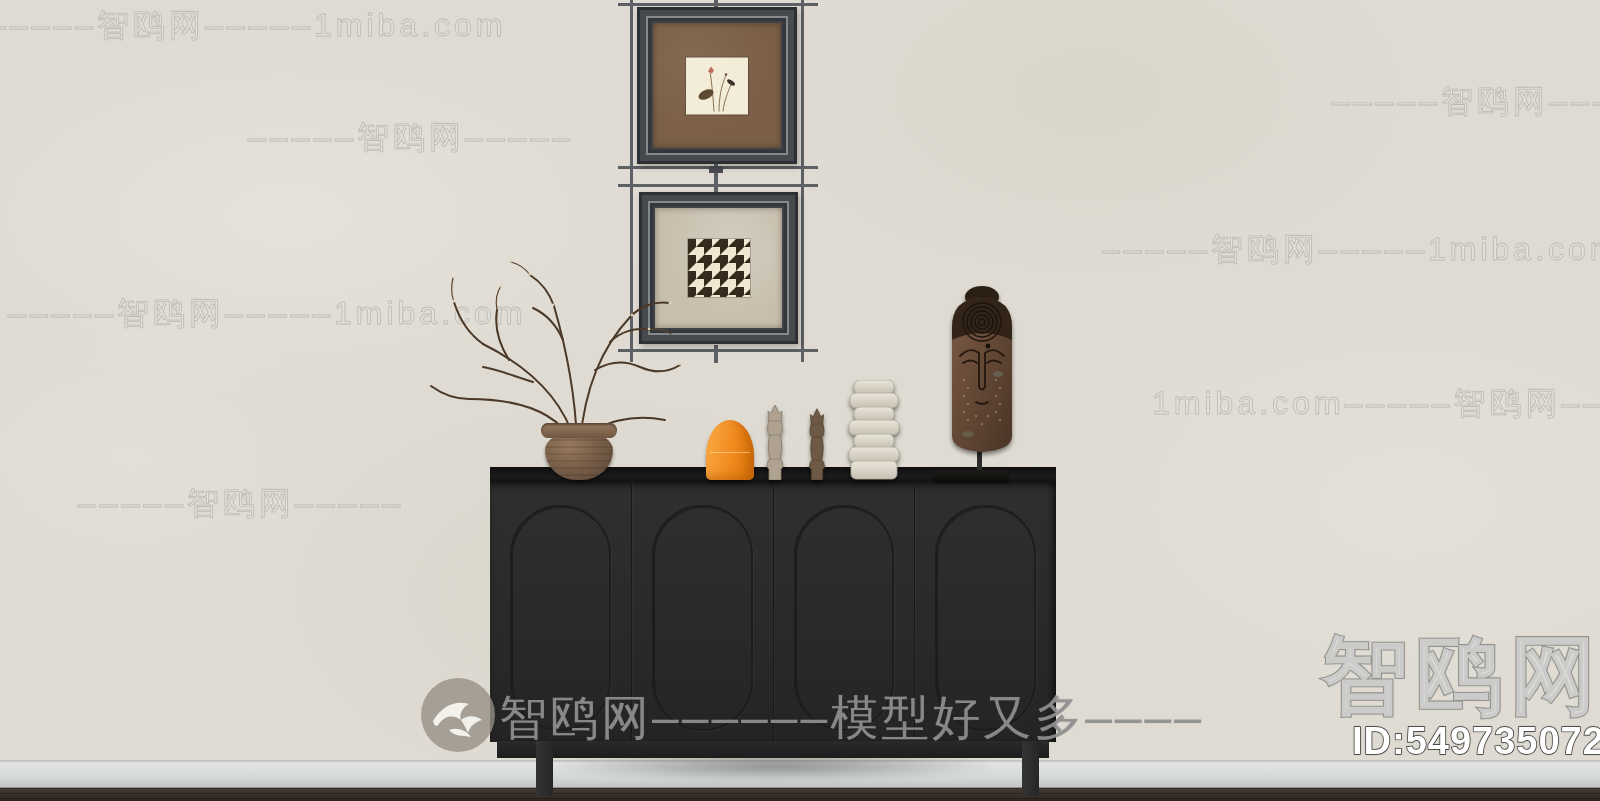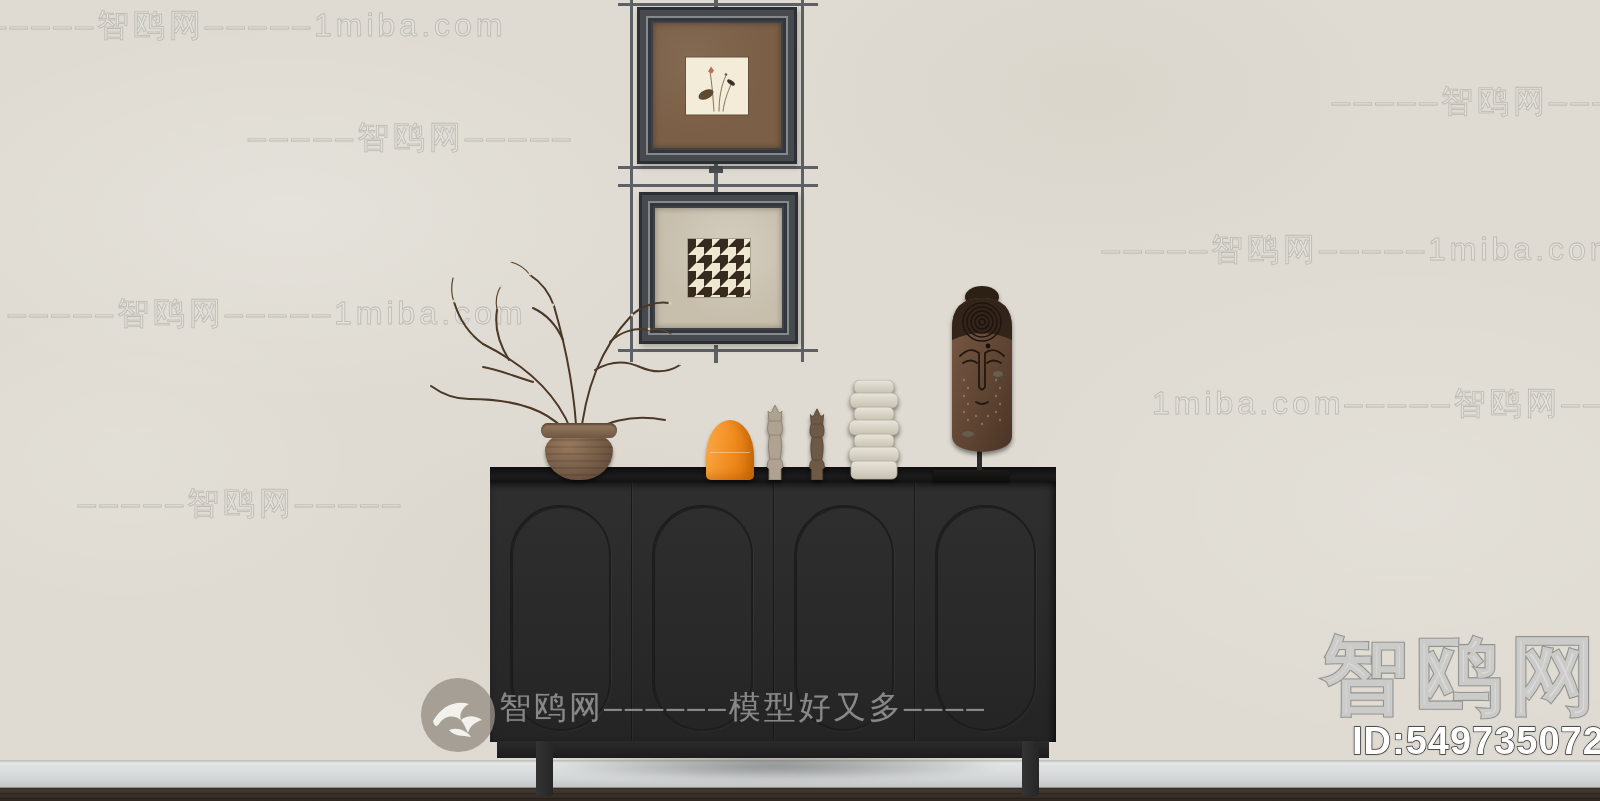--- a/index.html
+++ b/index.html
@@ -126,21 +126,21 @@
     background:rgba(255,230,190,0.5);}
   .svg-obj{filter:drop-shadow(0 3px 2px rgba(0,0,0,0.45));}
   .buddha-stick{position:absolute;left:977px;top:450px;width:5px;height:24px;z-index:6;background:#2b2b2b;}
   .buddha-base{position:absolute;left:933px;top:470px;width:76px;height:11px;z-index:6;
     background:linear-gradient(180deg,#1d1b16,#0f0e0b);border-radius:2px;
     box-shadow:0 2px 3px rgba(0,0,0,0.5);}
   
   .center-wm-logo{position:absolute;left:420px;top:677px;width:76px;height:76px;z-index:7;opacity:0.9;}
   .center-wm-text{
     position:absolute;left:499px;top:686px;z-index:7;white-space:nowrap;
-    font-size:32px;letter-spacing:3px;color:rgba(148,148,148,0.85);
+    font-size:48px;letter-spacing:3px;color:rgba(148,148,148,0.85);
     text-shadow:0 0 1px rgba(90,90,90,0.6);user-select:none;
   }
   
   .corner-logo{
     position:absolute;left:1322px;top:618px;z-index:8;white-space:nowrap;
     font-size:86px;letter-spacing:8px;font-weight:600;
     color:rgba(255,255,255,0.55);
     -webkit-text-stroke:2.2px rgba(146,146,142,0.95);
     paint-order:stroke fill;
     text-shadow:0 0 2px rgba(130,130,128,0.5);user-select:none;

